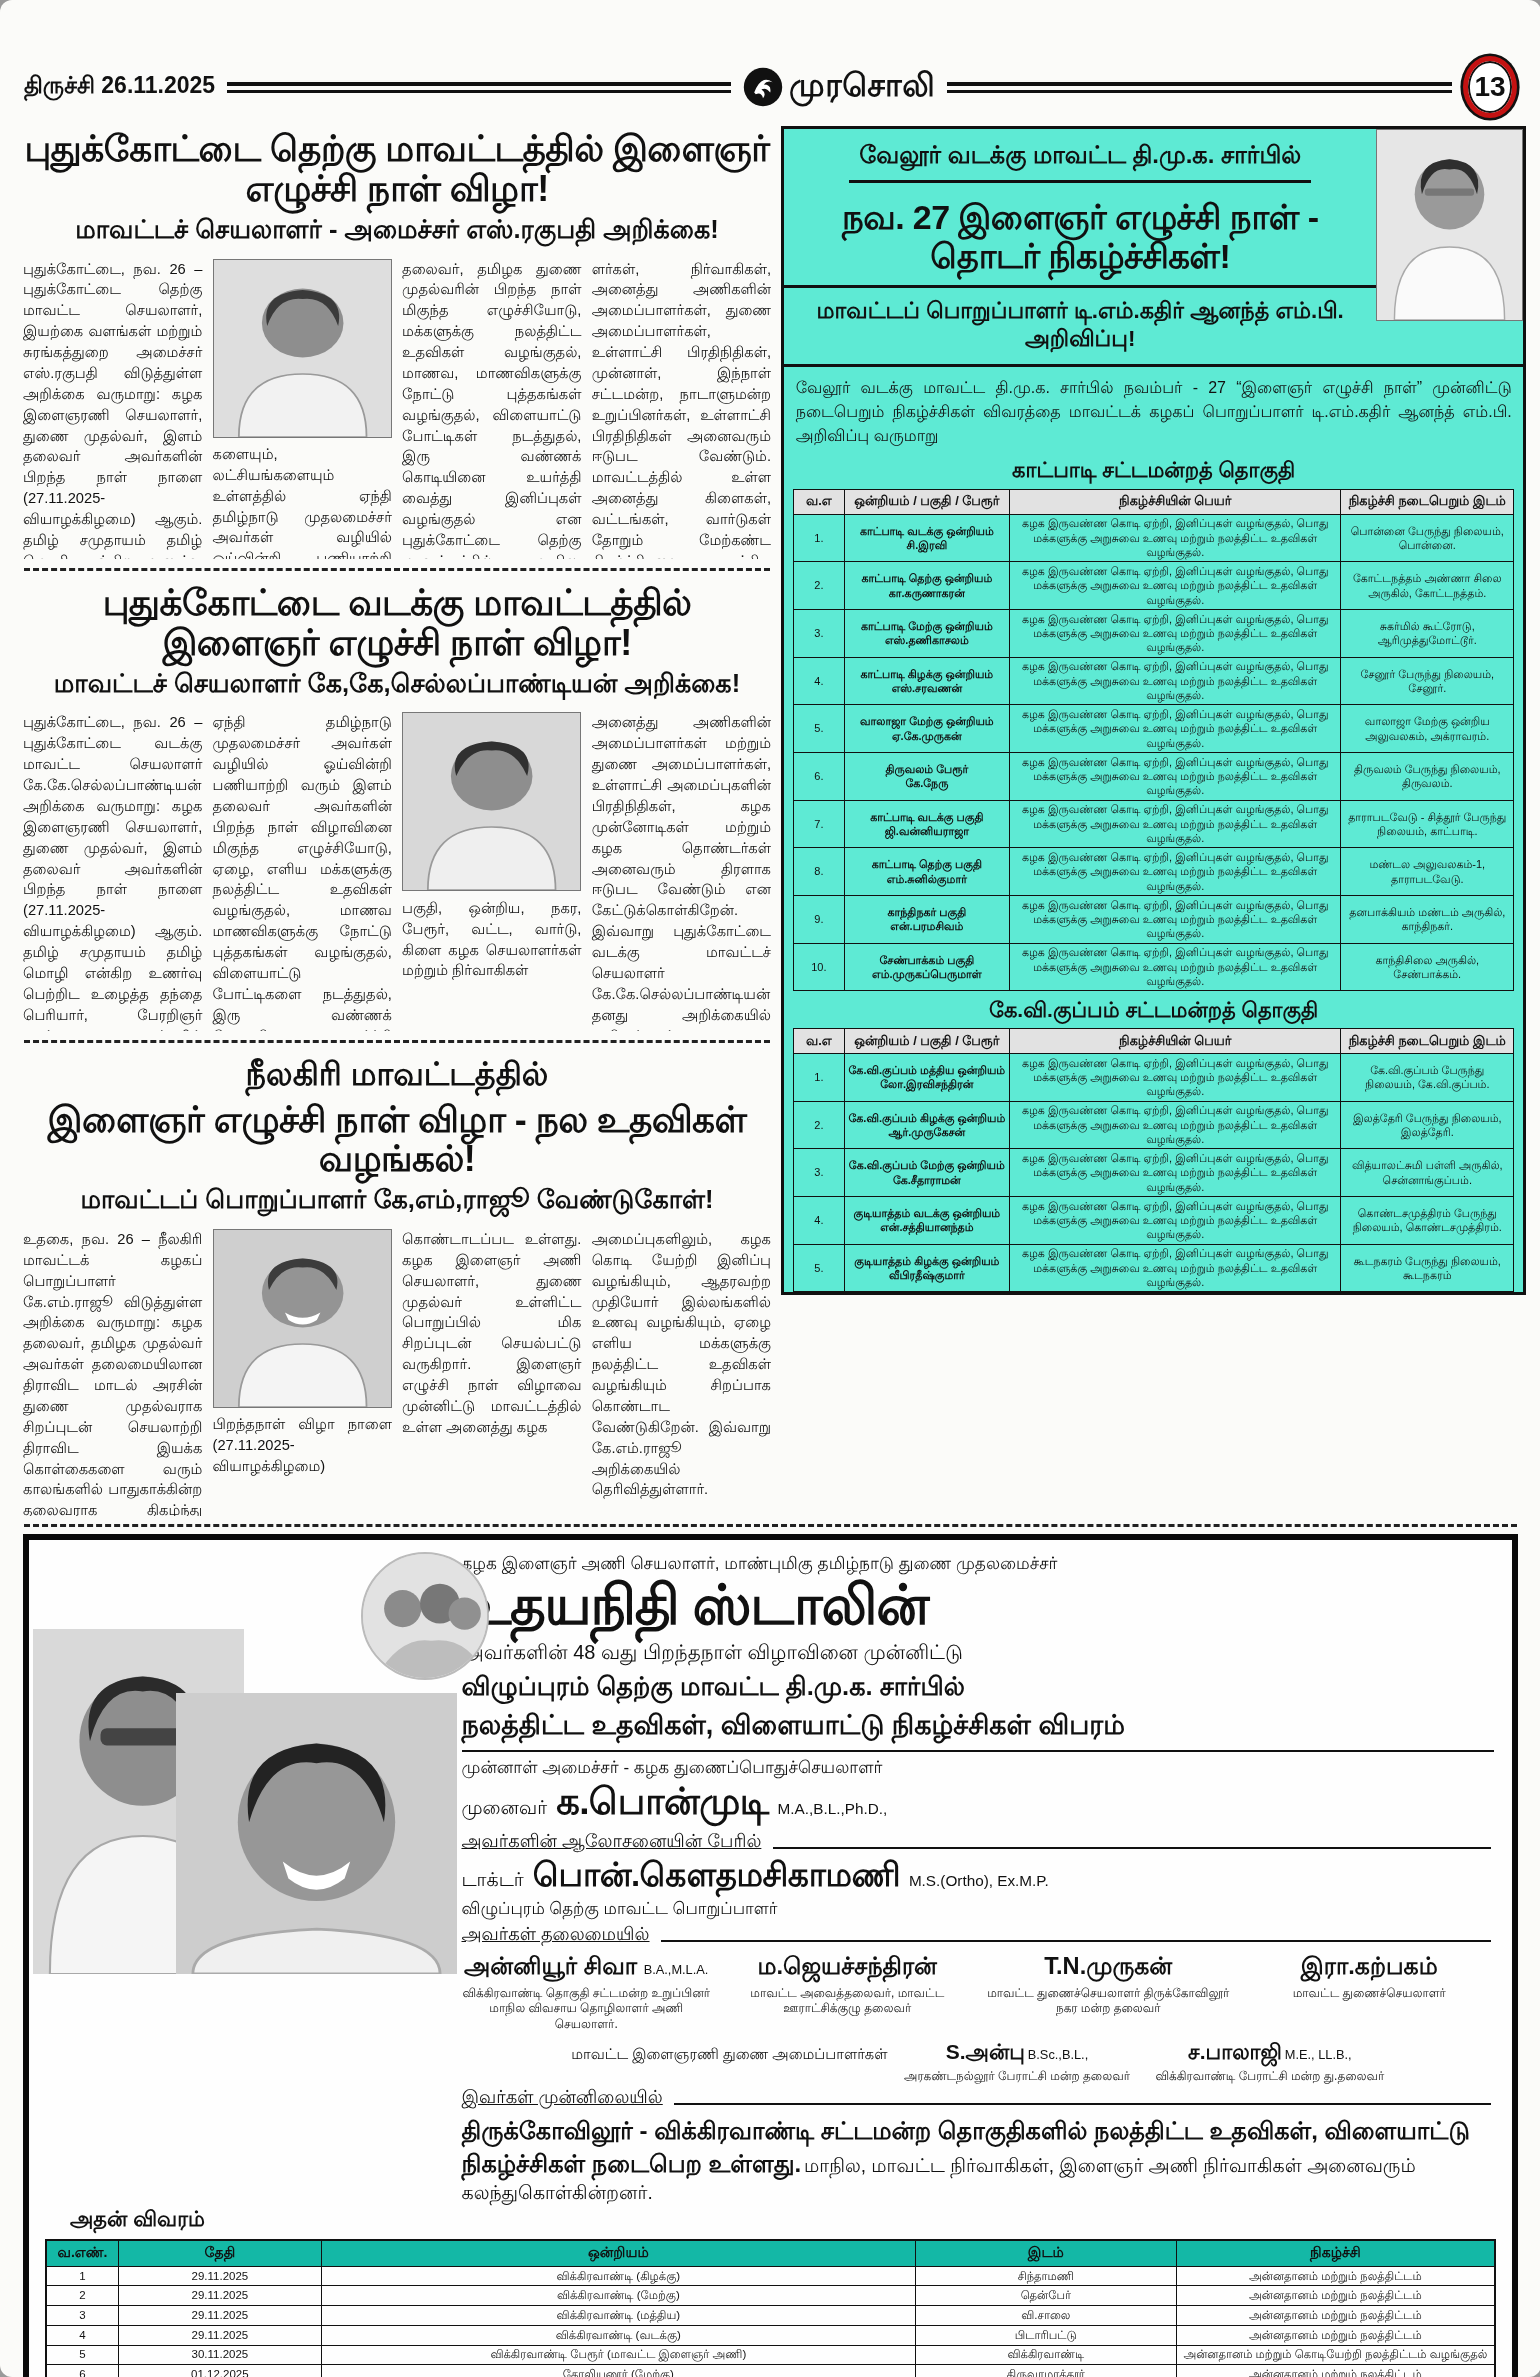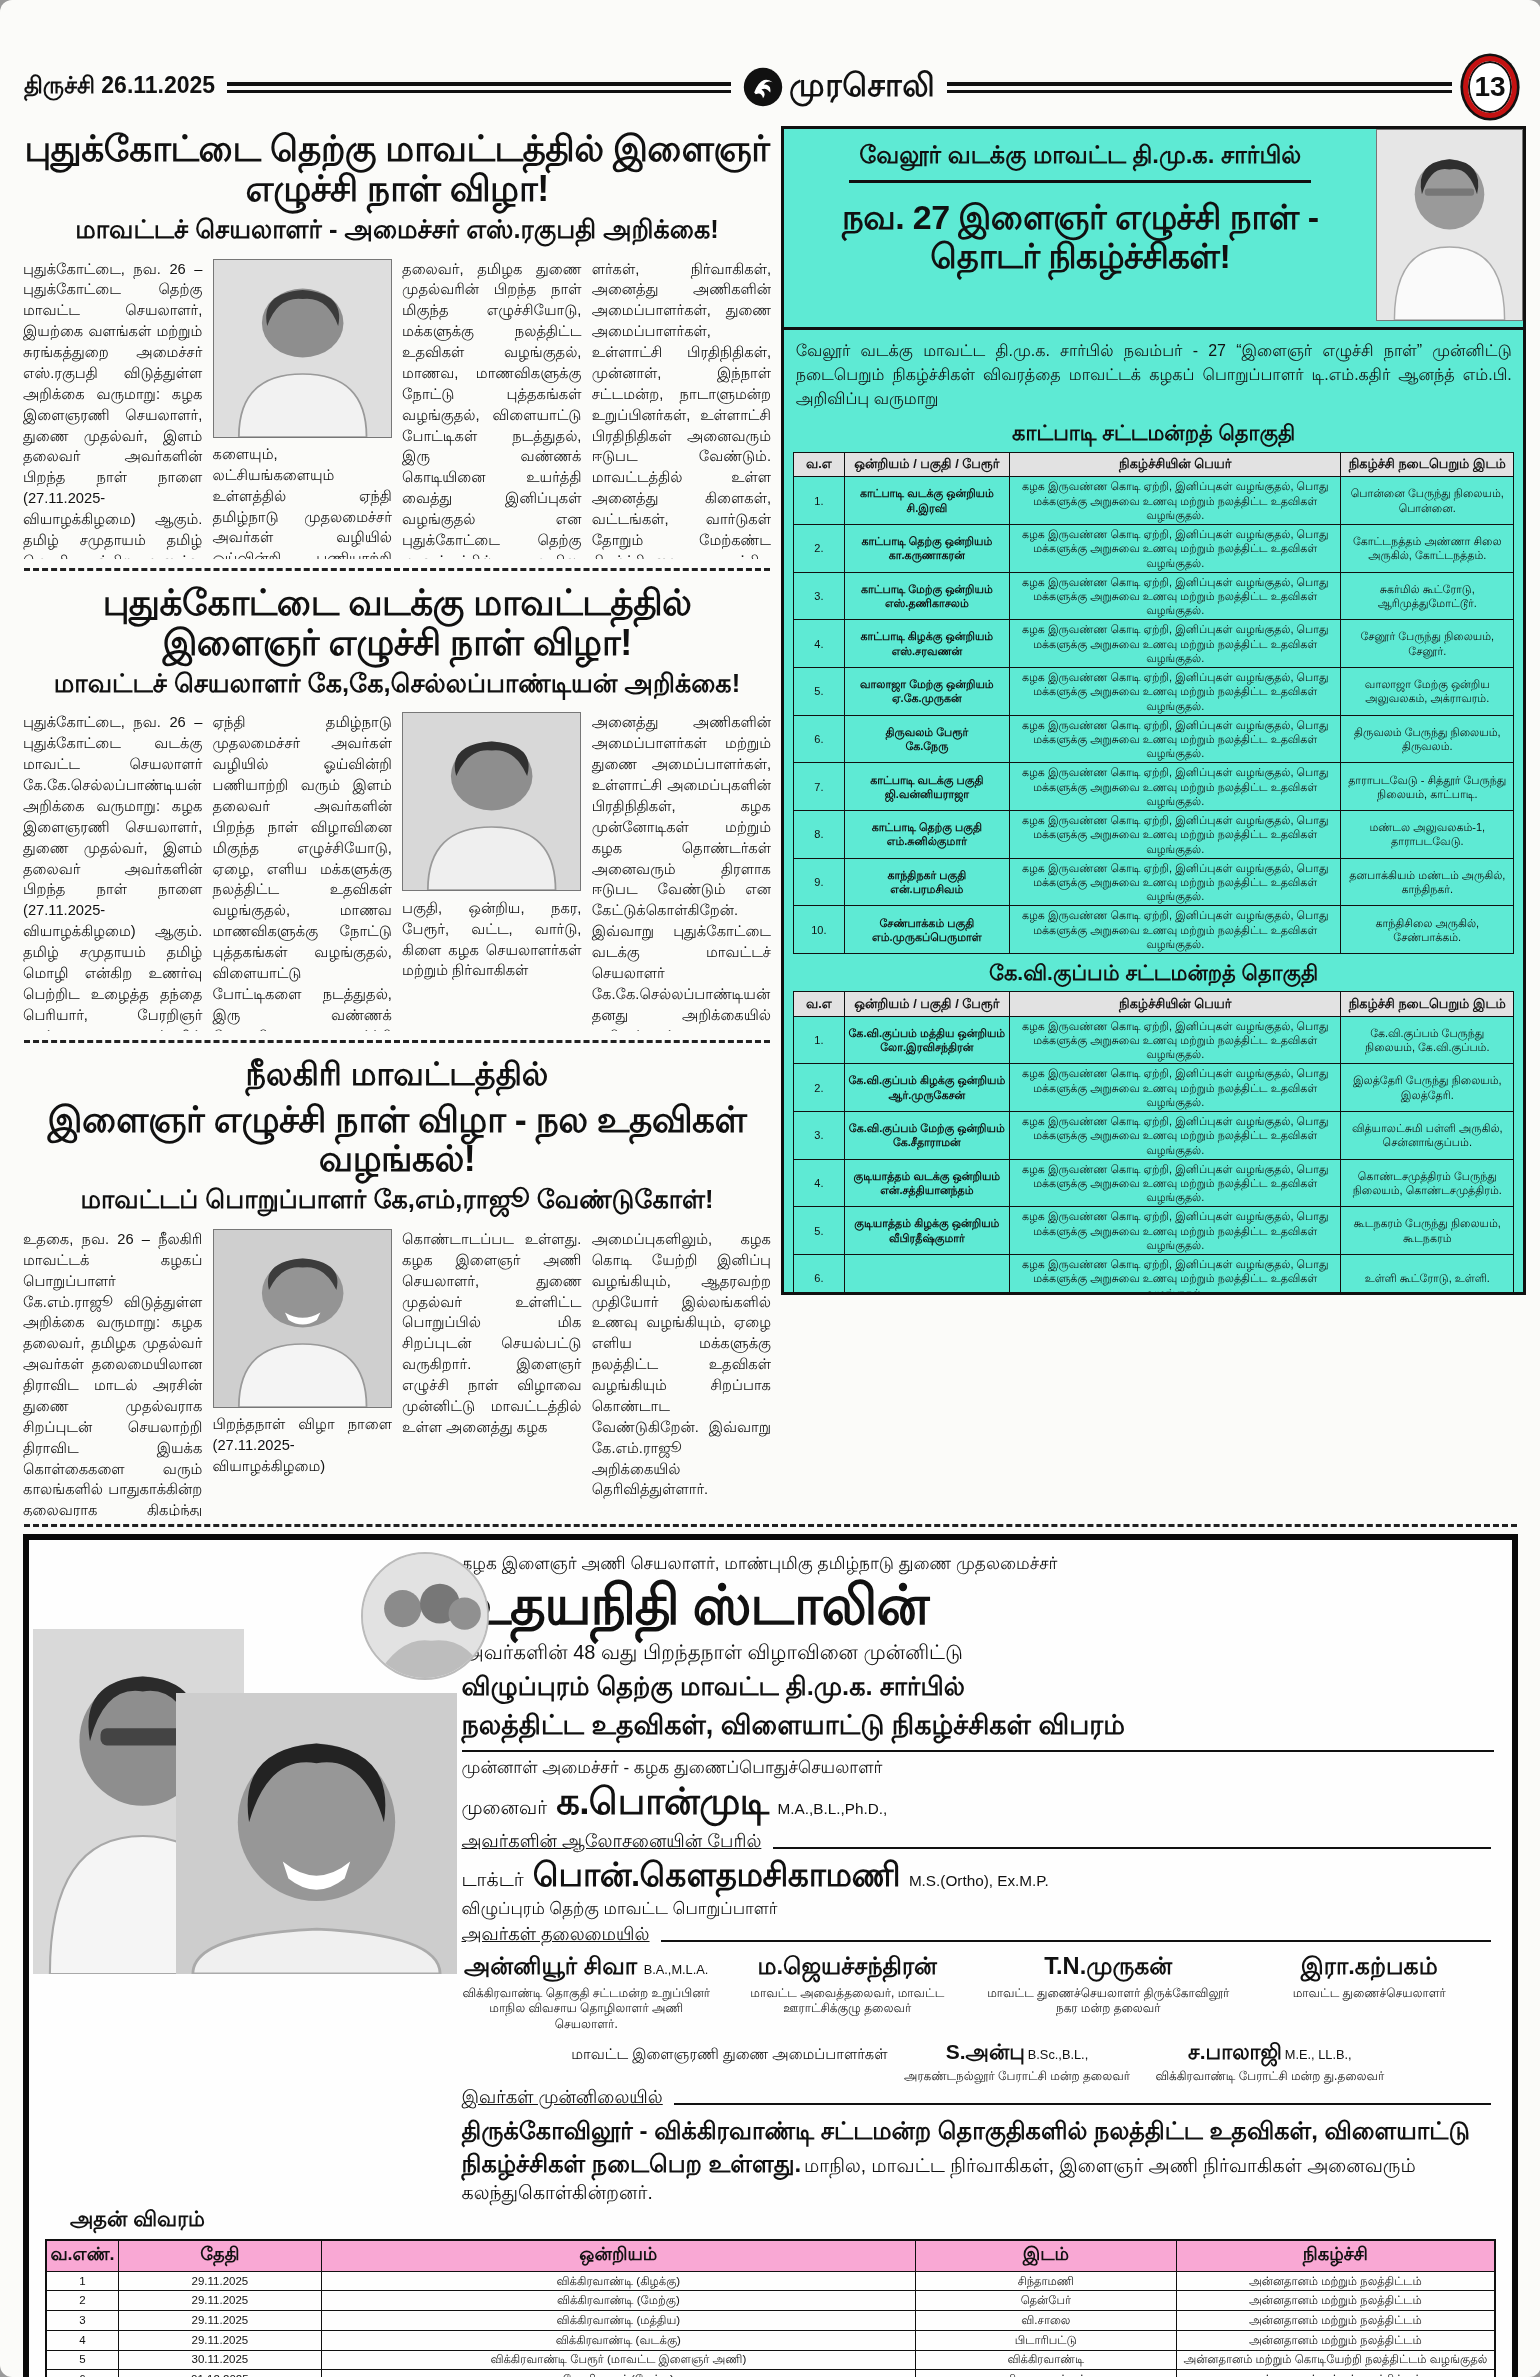--- a/index.html
+++ b/index.html
@@ -87,21 +87,21 @@
   .dep-label { font-size:14.7px; }
   .dep { text-align:center; }
   .dep .dname { font-size:21px; font-weight:bold; }
   .dep .ddeg { font-size:12.8px; }
   .dep .drole { font-size:12px; margin-top:1.3px; }
   .ad-announce { margin-top:5.1px; line-height:1.35; }
   .ad-announce .strong { font-size:24px; font-weight:bold; }
   .ad-announce .rest { font-size:19px; }
   .ad-detail-label { font-size:21px; font-weight:bold; margin:1.3px 0 5.1px 41px; }
   table.ad-table { width:calc(100% - 32px); margin:0 16px; border-collapse:collapse; border:2.6px solid #111; }
-  table.ad-table th { border:1.9px solid #111; background:#f9a8d4; font-size:18px; padding:3.2px 2.6px; }
+  table.ad-table th { border:1.9px solid #111; background:#14b8a6; font-size:14px; padding:3.2px 2.6px; }
   table.ad-table td { border:1.9px solid #111; font-size:11.5px; line-height:1.3; padding:1.9px 5.1px; text-align:center; vertical-align:middle; }
   col.d-no{width:5%;} col.d-date{width:14%;} col.d-union{width:41%;} col.d-place{width:18%;} col.d-event{width:22%;}
 </style>
 </head>
 <body>
 
 <div class="page">
 
   <div class="masthead">
     <div class="ed-date">திருச்சி  26.11.2025</div>
@@ -191,20 +191,21 @@
           <div class="bcol">அமைப்புகளிலும், கழக கொடி யேற்றி இனிப்பு வழங்கியும், ஆதரவற்ற முதியோர் இல்லங்களில் உணவு வழங்கியும், ஏழை எளிய மக்களுக்கு நலத்திட்ட உதவிகள் வழங்கியும் சிறப்பாக கொண்டாட வேண்டுகிறேன். இவ்வாறு கே.எம்.ராஜூ அறிக்கையில் தெரிவித்துள்ளார்.</div>
         </div>
       </div>
     </div>
 
     <div class="ann-box">
       <div class="ann-head">
         <div class="ann-head-left">
           <div class="ann-kicker"><span>வேலூர் வடக்கு மாவட்ட தி.மு.க. சார்பில்</span></div>
           <div class="ann-headline">நவ. 27 இளைஞர் எழுச்சி நாள் - தொடர் நிகழ்ச்சிகள்!</div>
+          <div class="ann-sub">மாவட்டப் பொறுப்பாளர் டி.எம்.கதிர் ஆனந்த் எம்.பி. அறிவிப்பு!</div>
         </div>
         <figure class="photo ann-photo">
           <svg viewBox="0 0 100 130" preserveAspectRatio="none">
               <rect width="100" height="130" fill="#e6e6e6"></rect>
               <circle cx="50" cy="44" r="24" fill="#9a9a9a"></circle>
               <path d="M50 20 Q26 22 31 44 Q37 24 50 27 Q63 24 69 44 Q74 22 50 20Z" fill="#2e2e2e"></path>
               <rect x="33" y="40" width="34" height="5" rx="2" fill="#777"></rect>
               <path d="M12 130 Q12 80 50 80 Q88 80 88 130 Z" fill="#fafafa" stroke="#aaa"></path>
             </svg>
         </figure>

